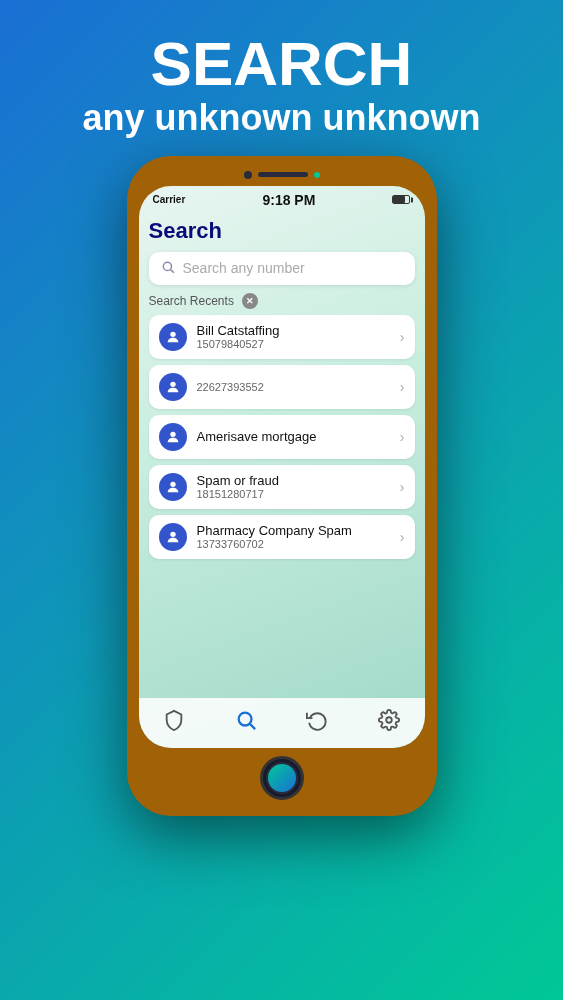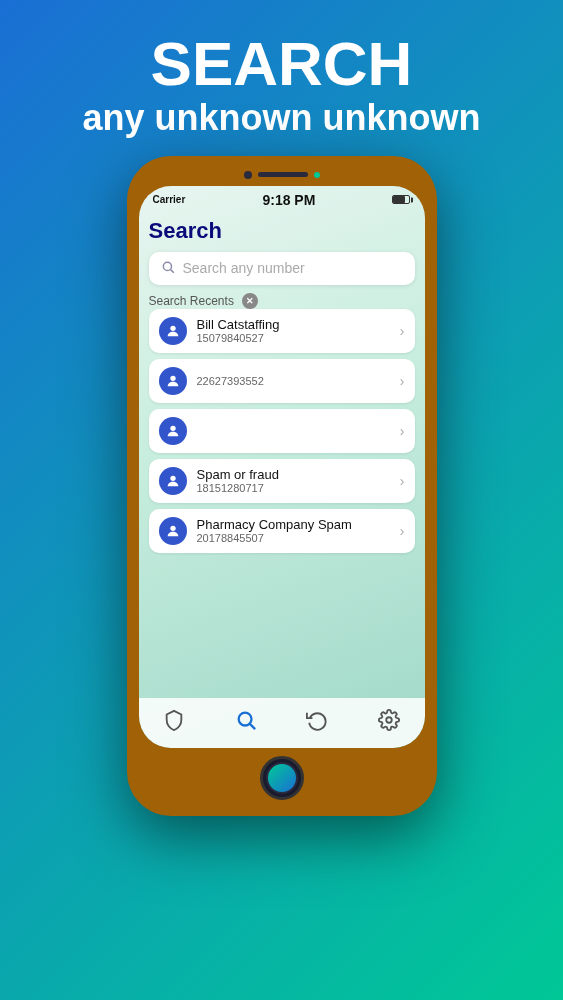--- a/index.html
+++ b/index.html
@@ -156,20 +156,21 @@
     }
     .search-placeholder {
       color: #aaa;
       font-size: 14px;
     }
 
     .recents-header {
       display: flex;
       align-items: center;
       gap: 8px;
+      margin-bottom: 6px;
     }
     .recents-label {
       font-size: 12px;
       color: #555;
     }
     .close-badge {
       width: 16px;
       height: 16px;
       border-radius: 50%;
       background: #888;
@@ -350,20 +351,21 @@
       <span class="chevron-icon">›</span>
     </div>
           <div class="contact-item">
       <div class="contact-avatar">
         <svg viewBox="0 0 24 24" fill="white">
           <circle cx="12" cy="8" r="4"></circle>
           <path d="M4 20c0-4 3.6-7 8-7s8 3 8 7"></path>
         </svg>
       </div>
       <div class="contact-info">
+        <span class="contact-name">Amerisave mortgage</span>
       </div>
       <span class="chevron-icon">›</span>
     </div>
           <div class="contact-item">
       <div class="contact-avatar">
         <svg viewBox="0 0 24 24" fill="white">
           <circle cx="12" cy="8" r="4"></circle>
           <path d="M4 20c0-4 3.6-7 8-7s8 3 8 7"></path>
         </svg>
       </div>
@@ -375,21 +377,21 @@
     </div>
           <div class="contact-item">
       <div class="contact-avatar">
         <svg viewBox="0 0 24 24" fill="white">
           <circle cx="12" cy="8" r="4"></circle>
           <path d="M4 20c0-4 3.6-7 8-7s8 3 8 7"></path>
         </svg>
       </div>
       <div class="contact-info">
         <span class="contact-name">Pharmacy Company Spam</span>
-        <span class="contact-number">20178845507</span>
+        <span class="contact-number">13733760702</span>
       </div>
       <span class="chevron-icon">›</span>
     </div>
         </div>
     </div>
 
     <div class="bottom-nav">
       <div class="nav-item">
         <span class="nav-icon">
           <svg width="22" height="22" viewBox="0 0 24 24" fill="none" stroke="#555" stroke-width="2">

